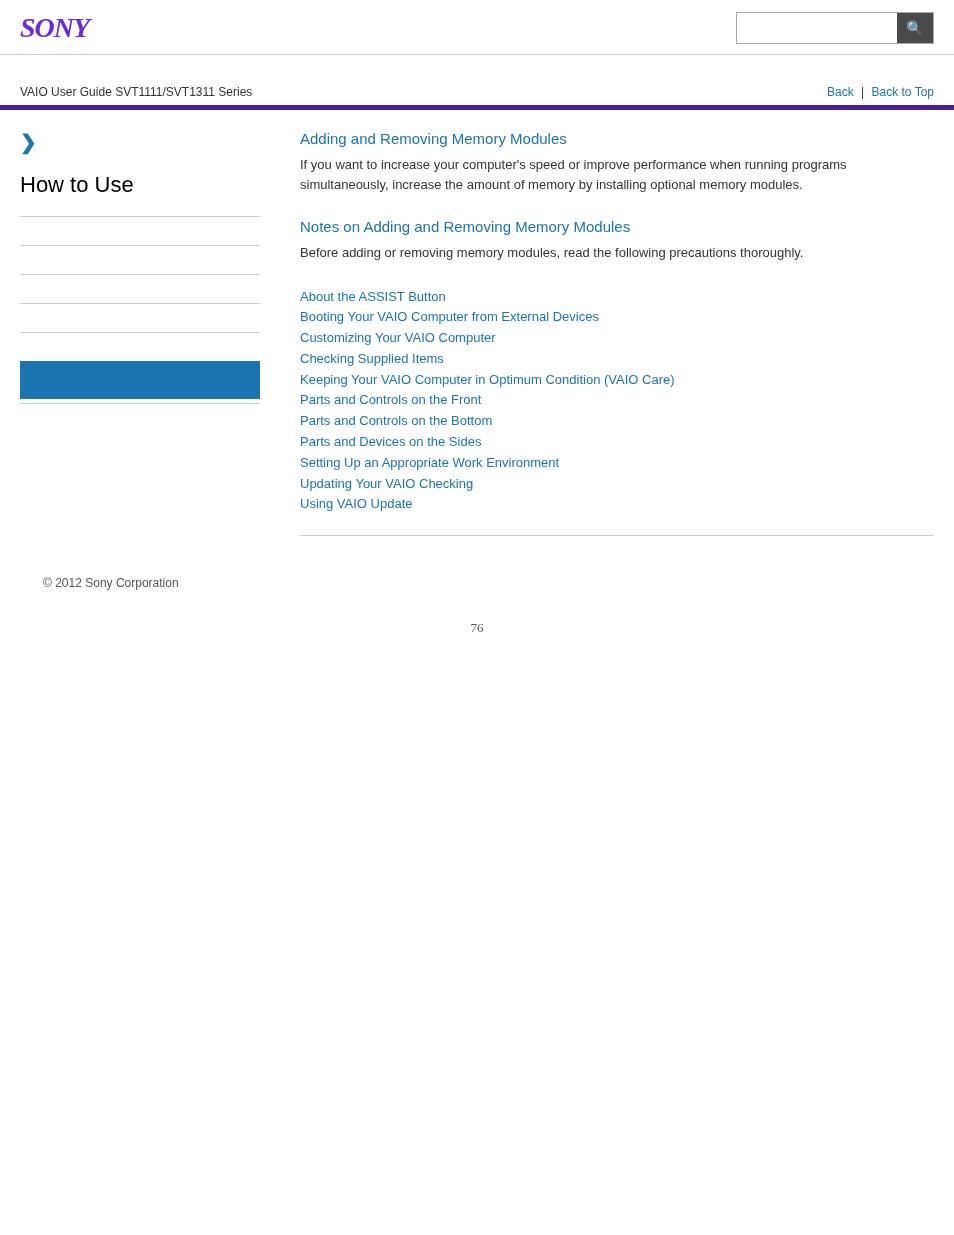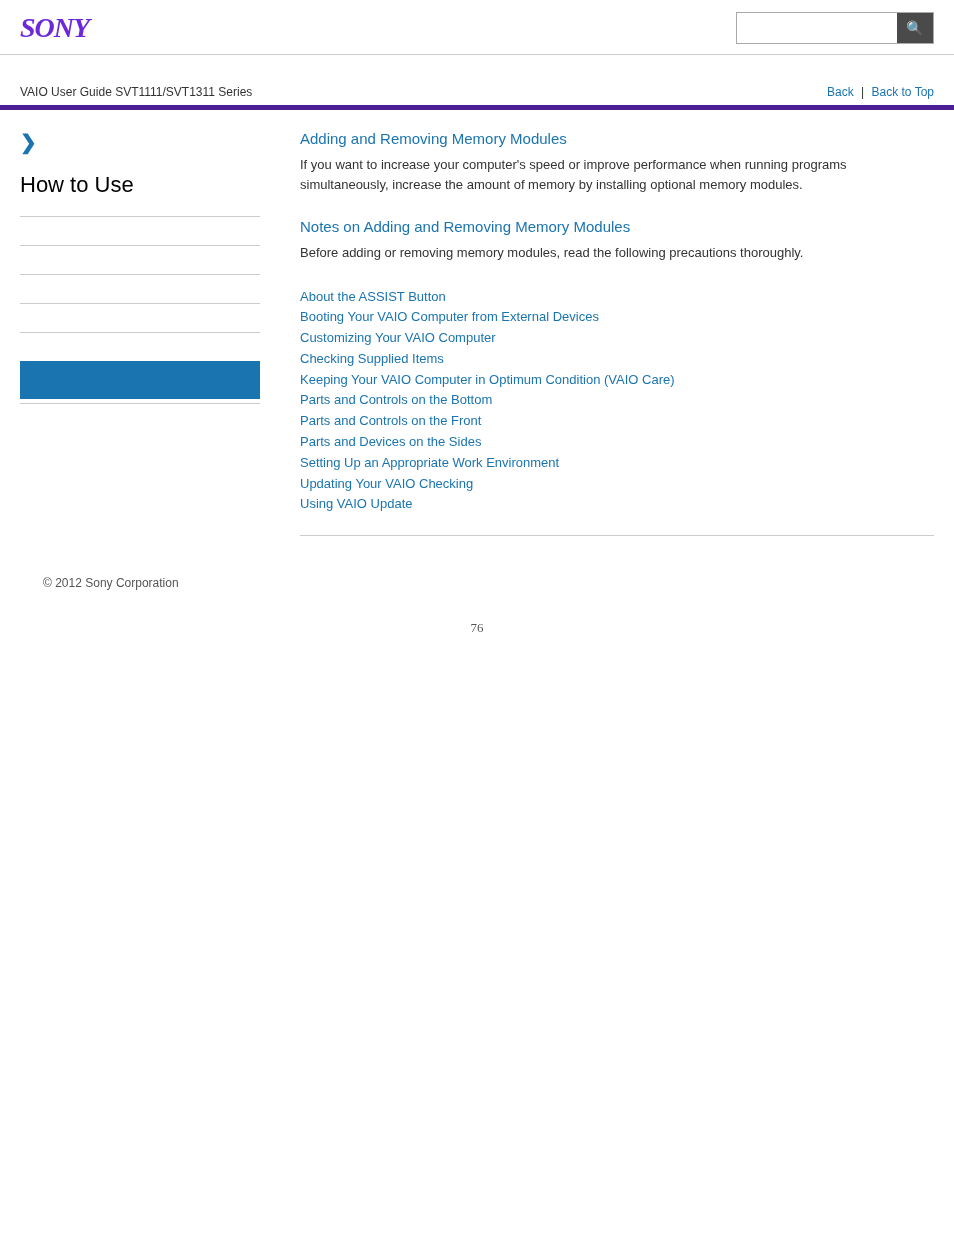--- a/index.html
+++ b/index.html
@@ -223,22 +223,22 @@
     <a class="section-title" href="#">Notes on Adding and Removing Memory Modules</a>
     <p class="section-desc">Before adding or removing memory modules, read the following precautions thoroughly.</p>
 
     <div class="links-section">
 
     <a class="content-link" href="#">About the ASSIST Button</a>
         <a class="content-link" href="#">Booting Your VAIO Computer from External Devices</a>
         <a class="content-link" href="#">Customizing Your VAIO Computer</a>
         <a class="content-link" href="#">Checking Supplied Items</a>
         <a class="content-link" href="#">Keeping Your VAIO Computer in Optimum Condition (VAIO Care)</a>
+        <a class="content-link" href="#">Parts and Controls on the Front</a>
         <a class="content-link" href="#">Parts and Controls on the Bottom</a>
-        <a class="content-link" href="#">Parts and Controls on the Front</a>
         <a class="content-link" href="#">Parts and Devices on the Sides</a>
         <a class="content-link" href="#">Setting Up an Appropriate Work Environment</a>
         <a class="content-link" href="#">Updating Your VAIO Checking</a>
         <a class="content-link" href="#">Using VAIO Update</a>
       </div>
 
     <hr class="content-divider">
   </div>
 
 </div>

